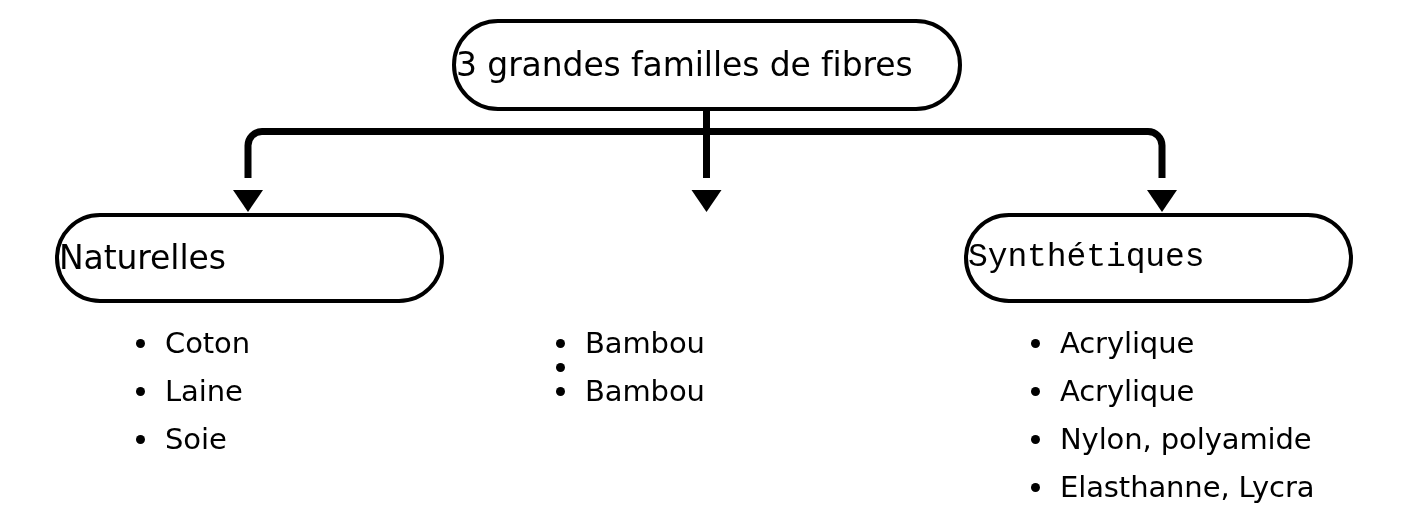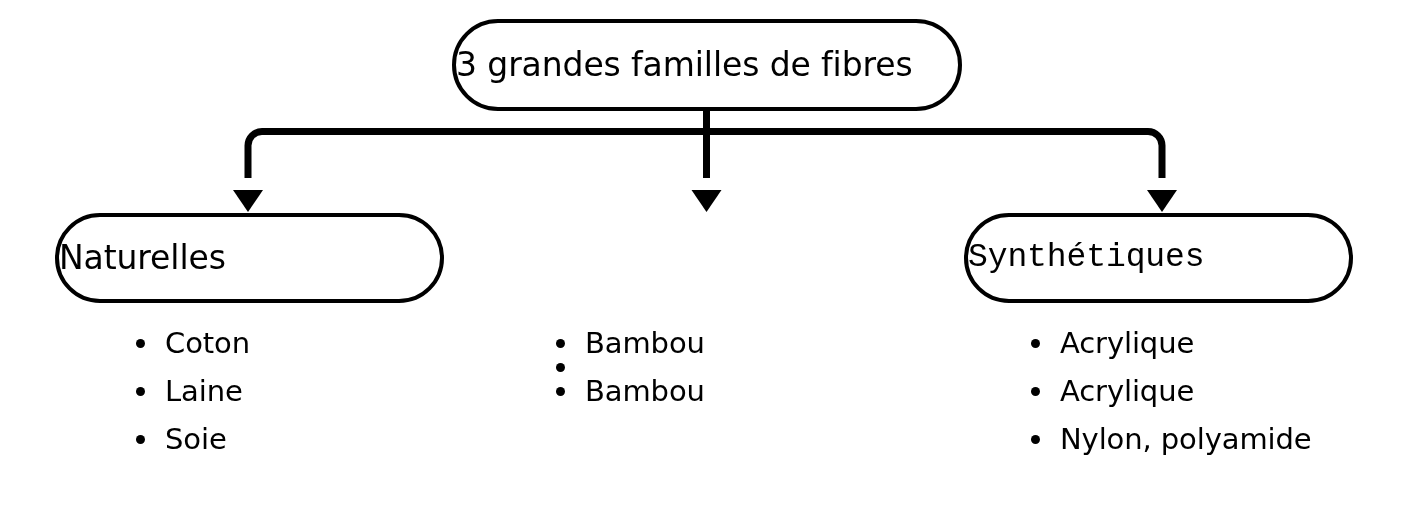--- a/index.html
+++ b/index.html
@@ -180,15 +180,19 @@
       <span>Acrylique</span>
     </li>
     <li>
       <span class="bullet-dot"></span>
       <span>Acrylique</span>
     </li>
     <li>
       <span class="bullet-dot"></span>
       <span>Nylon, polyamide</span>
     </li>
+    <li>
+      <span class="bullet-dot"></span>
+      <span>Elasthanne, Lycra</span>
+    </li>
   </ul>
 
 </div>
 
 </body></html>

